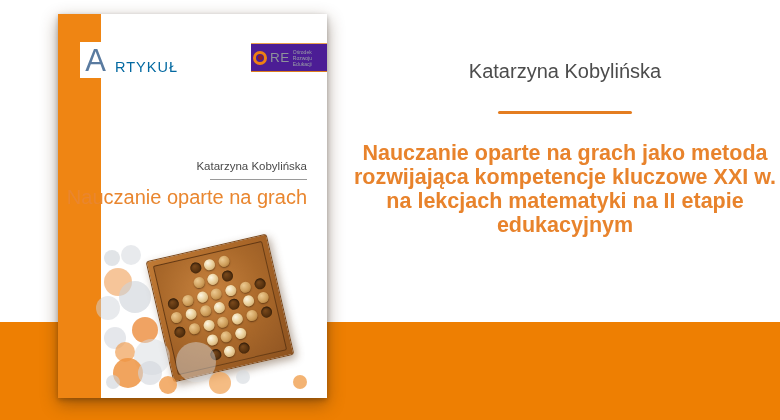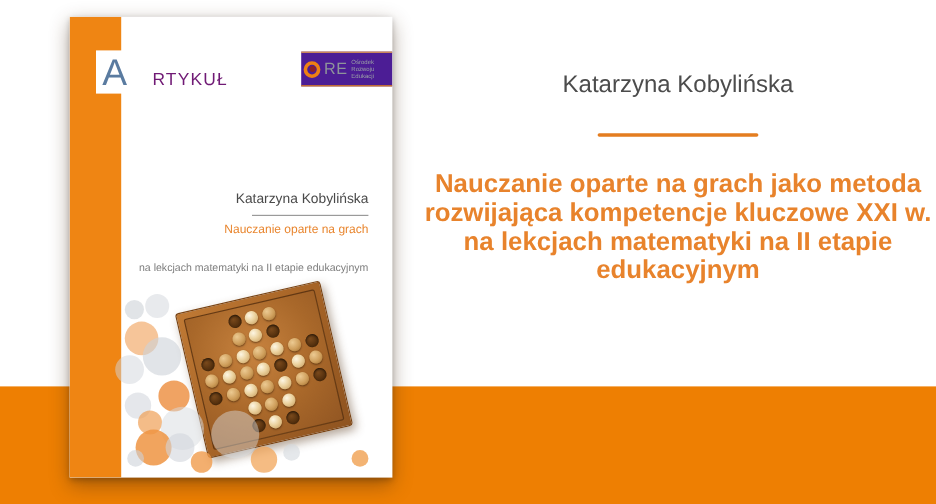--- a/index.html
+++ b/index.html
@@ -10,34 +10,34 @@
   .band{position:absolute;left:0;top:322px;width:780px;height:98px;background:#EE7F02;}
 
   
   .cover{position:absolute;left:58px;top:14px;width:269px;height:384px;background:#ffffff;
          box-shadow:0 6px 16px rgba(70,45,20,.45), 0 2px 5px rgba(0,0,0,.25);overflow:hidden;}
   .stripe{position:absolute;left:0;top:0;width:43px;height:100%;background:#EF8513;}
 
   .brand{position:absolute;left:22px;top:28px;display:flex;align-items:flex-end;z-index:3;}
   .a-box{width:31px;height:36px;background:#ffffff;display:flex;align-items:center;justify-content:center;}
   .a-box span{font-size:31px;font-weight:500;color:#5A7BA0;line-height:1;}
-  .brand-rest{margin-left:16px;padding-bottom:3px;font-size:14.5px;letter-spacing:1px;color:#701a75;}
+  .brand-rest{margin-left:4px;padding-bottom:3px;font-size:14.5px;letter-spacing:1px;color:#0369a1;}
 
   .ore-band{position:absolute;right:0;top:29px;width:76px;height:29px;
             border-top:1px solid #E9A14E;border-bottom:1px solid #DD7F1F;
             display:flex;align-items:center;gap:3px;background:#4c1d95;z-index:3;padding-left:2px;}
   .ore-ring{position:relative;width:14px;height:14px;border:3px solid #EE8013;border-radius:50%;flex:0 0 auto;}
   .ore-dot{position:absolute;left:50%;top:50%;width:5px;height:5px;margin:-2.5px 0 0 -2.5px;border-radius:50%;background:#8E2025;}
   .ore-re{font-size:13.5px;color:#8e939a;letter-spacing:.5px;}
   .ore-lines{display:flex;flex-direction:column;justify-content:center;}
   .ore-lines div{font-size:5px;line-height:6px;color:#9aa0a6;white-space:nowrap;}
 
   .c-author{position:absolute;right:20px;top:146px;font-size:11.5px;color:#4a4a4a;z-index:3;}
   .c-rule{position:absolute;right:20px;top:165px;width:97px;height:1px;background:#9a9a9a;z-index:3;}
-  .c-title{position:absolute;right:20px;top:172px;font-size:10px;color:#E9862F;z-index:3;white-space:nowrap;}
+  .c-title{position:absolute;right:20px;top:172px;font-size:20px;color:#E9862F;z-index:3;white-space:nowrap;}
   .c-sub1{position:absolute;right:20px;top:192px;font-size:8.8px;color:#7d7d7d;z-index:3;white-space:nowrap;}
   .c-sub2{position:absolute;right:20px;top:204px;font-size:8.8px;color:#7d7d7d;z-index:3;white-space:nowrap;}
 
   
   .board{position:absolute;left:100px;top:232px;width:124px;height:124px;transform:rotate(-13deg);
          background:linear-gradient(135deg,#c07a35 0%,#a86527 45%,#8f5420 100%);
          border:1px solid #7a4516;border-radius:3px;z-index:2;
          box-shadow:2px 4px 8px rgba(90,60,30,.45);}
   .board-face{position:absolute;left:5px;top:5px;right:5px;bottom:5px;border:1.5px solid rgba(55,28,5,.55);border-radius:2px;
          background:radial-gradient(circle at 45% 35%, #c8833f 0%, #a9682a 55%, #935723 100%);}
@@ -86,21 +86,20 @@
       <div class="ore-lines">
         <div>Ośrodek</div>
         <div>Rozwoju</div>
         <div>Edukacji</div>
       </div>
     </div>
 
     <div class="c-author">Katarzyna Kobylińska</div>
     <div class="c-rule"></div>
     <div class="c-title">Nauczanie oparte na grach</div>
-    <div class="c-sub2">na lekcjach matematyki na II etapie edukacyjnym</div>
 
     <div class="board">
       <div class="board-face">
         <div class="holes" id="holes">
             <div class="cell"></div>
             <div class="cell"></div>
             <div class="cell">
               <div class="hole"></div>
             </div>
             <div class="cell">

